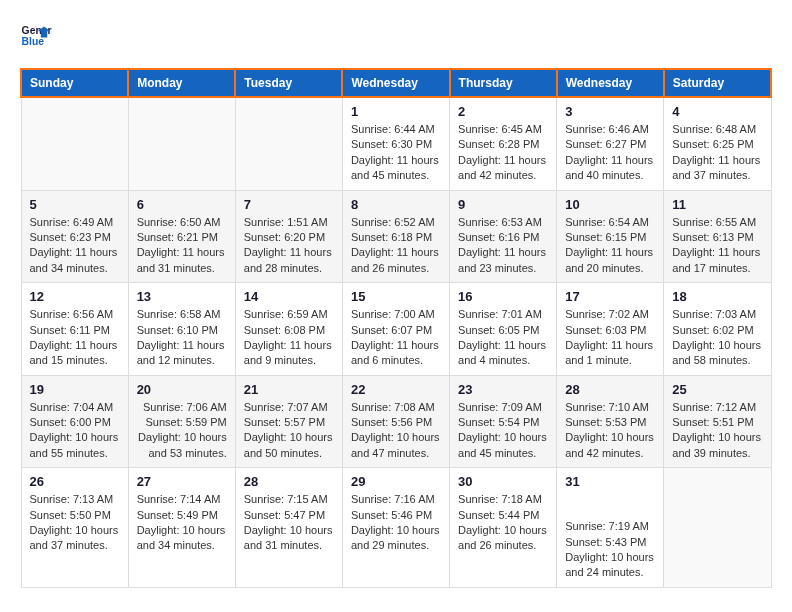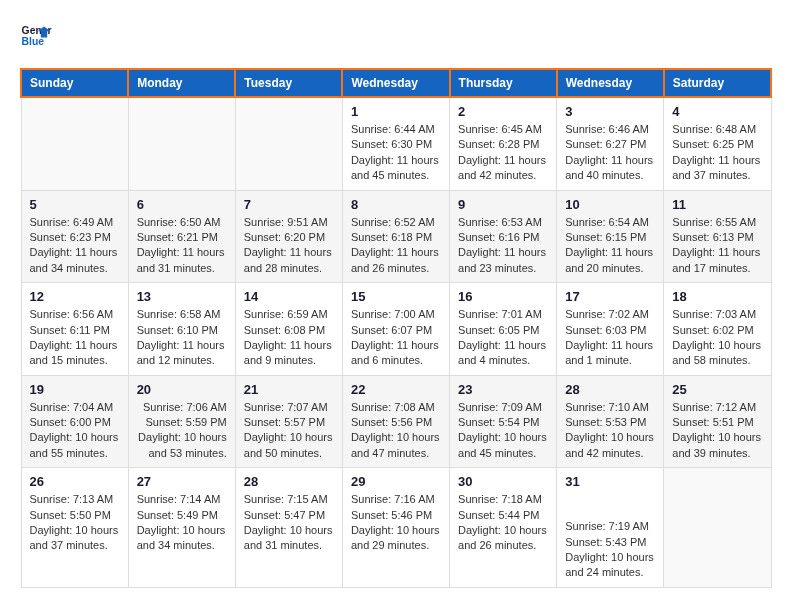--- a/index.html
+++ b/index.html
@@ -155,21 +155,21 @@
         </td>
         <td>
           <span class="day-number">6</span>
           <div class="day-info" style="white-space: pre-line;">Sunrise: 6:50 AM
 Sunset: 6:21 PM
 Daylight: 11 hours
 and 31 minutes.</div>
         </td>
         <td>
           <span class="day-number">7</span>
-          <div class="day-info" style="white-space: pre-line;">Sunrise: 9:51 AM
+          <div class="day-info" style="white-space: pre-line;">Sunrise: 1:51 AM
 Sunset: 6:20 PM
 Daylight: 11 hours
 and 28 minutes.</div>
         </td>
         <td>
           <span class="day-number">8</span>
           <div class="day-info" style="white-space: pre-line;">Sunrise: 6:52 AM
 Sunset: 6:18 PM
 Daylight: 11 hours
 and 26 minutes.</div>

